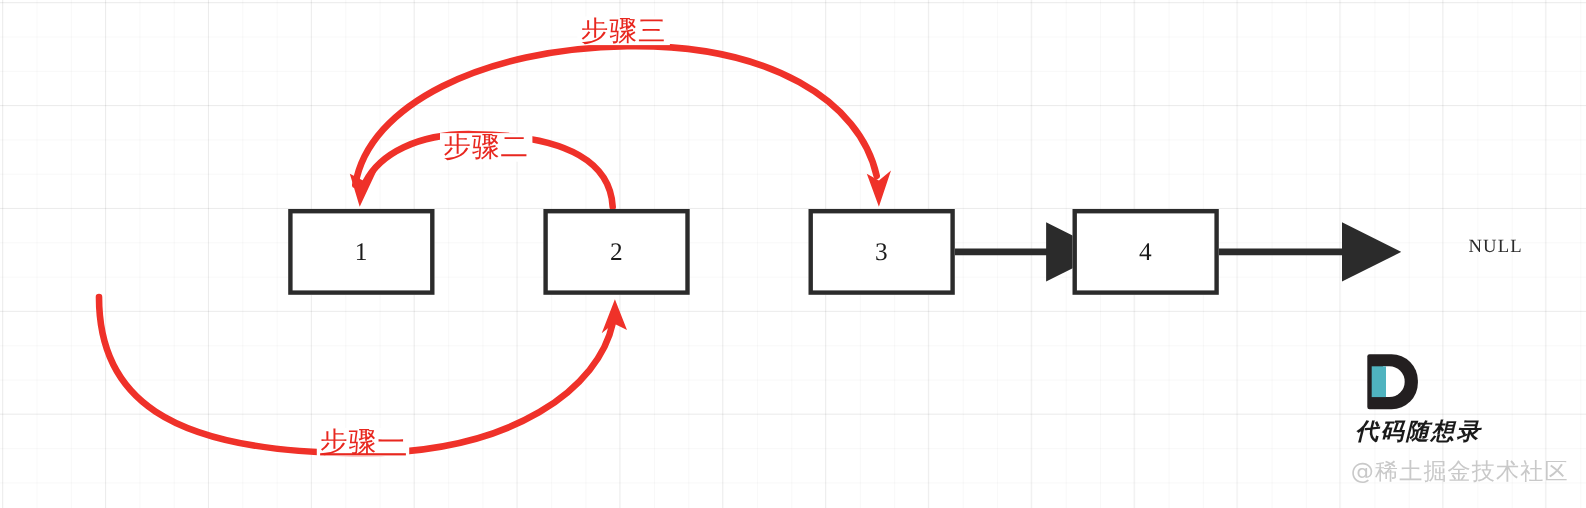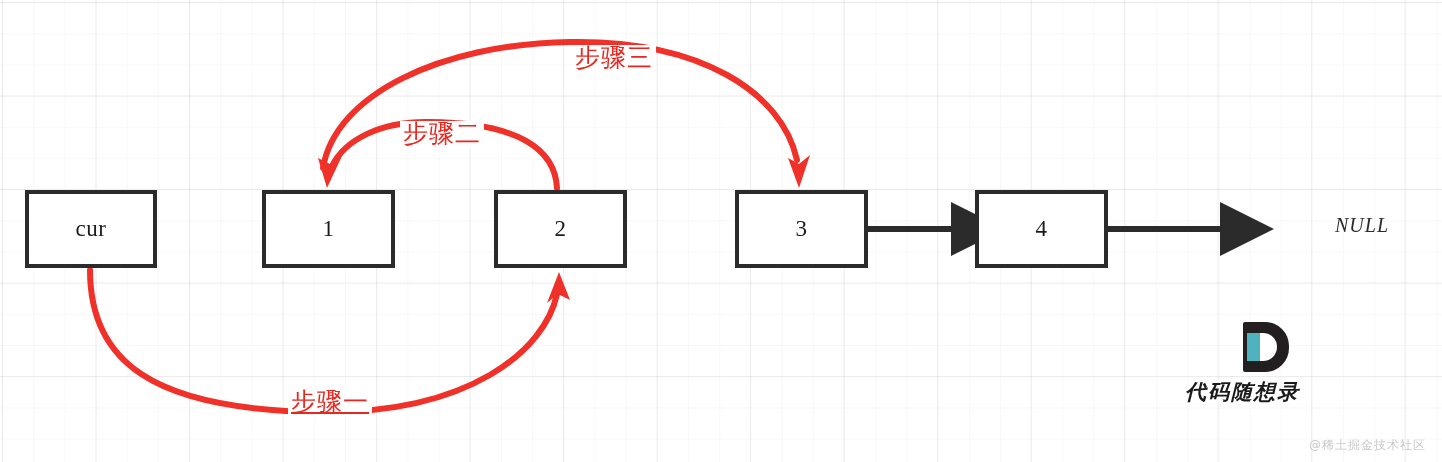--- a/index.html
+++ b/index.html
@@ -51,47 +51,46 @@
     align-items: center;
     justify-content: center;
     font-size: 23px;
     color: #1b1b1b;
     font-family: "Liberation Serif", "DejaVu Serif", serif;
     letter-spacing: 0.5px;
   }
 
   .null-label {
     position: absolute;
-    font-size: 20px;
+    font-size: 17px;
     color: #2b2b2b;
     font-family: "Liberation Serif", "DejaVu Serif", serif;
     letter-spacing: 1px;
     white-space: nowrap;
-    font-style: italic;
   }
 
   .step-label {
     position: absolute;
     color: #e8271f;
     font-size: 25px;
     font-family: "DejaVu Serif", "Liberation Serif", serif;
     white-space: nowrap;
     letter-spacing: 1px;
     background: #ffffff;
     padding: 0 3px;
     line-height: 1.05;
   }
 
   
   #logo-block {
     position: absolute;
     left: 1185px;
     top: 322px;
     width: 162px;
-    text-align: left;
+    text-align: right;
     pointer-events: auto;
   }
   #logo-mark {
     position: relative;
     width: 46px;
     height: 50px;
     margin: 0 auto 6px auto;
   }
   #logo-mark .d-outer {
     position: absolute;
@@ -119,22 +118,22 @@
     font-family: "DejaVu Serif", "Liberation Serif", serif;
     font-weight: bold;
     font-style: italic;
     letter-spacing: 2px;
     white-space: nowrap;
   }
 
   #watermark {
     position: absolute;
     right: 16px;
-    bottom: 8px;
-    font-size: 12px;
+    bottom: 20px;
+    font-size: 21px;
     color: #c9c9c9;
     font-family: "DejaVu Sans", "Liberation Sans", sans-serif;
     white-space: nowrap;
     letter-spacing: 1px;
   }
 </style>
 </head>
 <body>
 
 <div id="canvas">
@@ -170,43 +169,40 @@
 
     <g>
       <path d="M 323 168
                C 335 95, 440 44, 570 42
                C 700 40, 782 92, 797 160" fill="none" stroke="#ef3129" stroke-width="6" stroke-linecap="round"></path>
 
       <path d="M 799 188 L 788 158 L 799 164 L 810 155 z" fill="#ef3129"></path>
     </g>
   </svg>
 
-  <div class="node-box" style="left:25px; top:190px; width:132px; height:78px;">
-    <span>cur</span>
-  </div>
 
   <div class="node-box" style="left:262px; top:190px; width:133px; height:78px;">
     <span>1</span>
   </div>
 
   <div class="node-box" style="left:494px; top:190px; width:133px; height:78px;">
     <span>2</span>
   </div>
 
   <div class="node-box" style="left:735px; top:190px; width:133px; height:78px;">
     <span>3</span>
   </div>
 
   <div class="node-box" style="left:975px; top:190px; width:133px; height:78px;">
     <span>4</span>
   </div>
 
   <div class="null-label" style="left:1335px; top:214px;">NULL</div>
 
-  <div class="step-label" style="left:525px; top:45px;margin-left:47px;">步骤三</div>
+  <div class="step-label" style="left:525px; top:15px;">步骤三</div>
 
   <div class="step-label" style="left:400px; top:121px;">步骤二</div>
 
   <div class="step-label" style="left:288px; top:389px;text-decoration:underline;">步骤一</div>
 
   <div id="logo-block">
     <div id="logo-mark">
       <div class="d-outer"></div>
       <div class="d-inner"></div>
       <div class="d-teal"></div>

